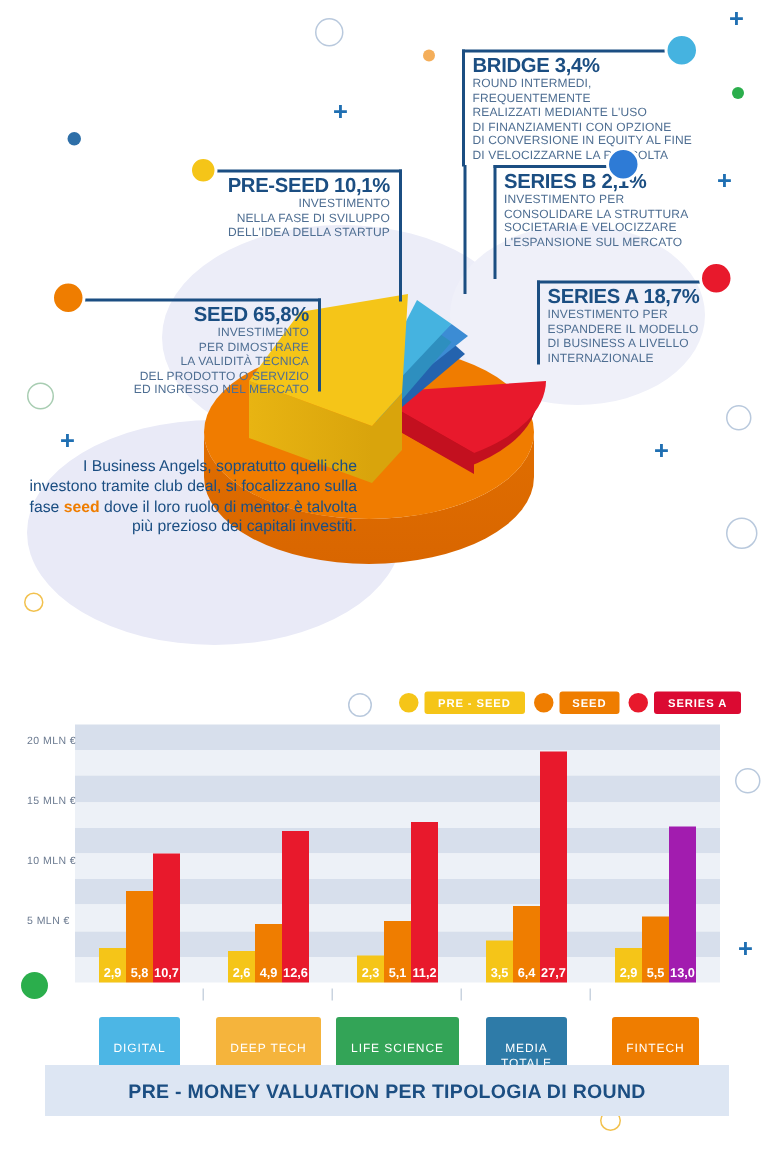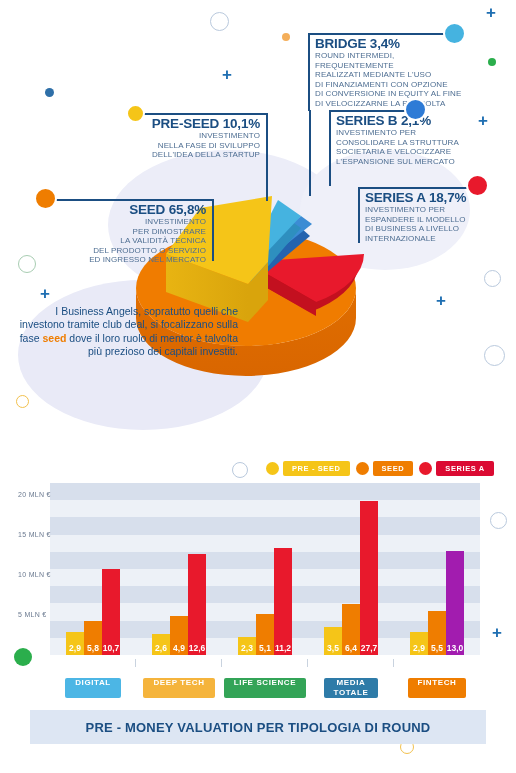--- a/index.html
+++ b/index.html
@@ -63,22 +63,22 @@
   .bar{width:18px;position:relative;}
   .bar .val{
     position:absolute;bottom:2px;left:50%;transform:translateX(-50%);
     color:#fff;font-size:8.5px;font-weight:700;white-space:nowrap;
   }
   .sep{position:absolute;bottom:-12px;width:1px;height:8px;background:#c9d3df;}
 
   .cats{position:absolute;left:50px;top:678px;width:430px;display:flex;}
   .cat{flex:1 1 0;display:flex;justify-content:center;}
   .cat .pillc{
-    color:#fff;font-size:8px;font-weight:700;letter-spacing:0.6px;
-    padding:0 10px;border-radius:2px;text-align:center;line-height:10px;
+    color:#fff;font-size:8px;font-weight:400;letter-spacing:0.6px;
+    padding:16px 10px;border-radius:2px;text-align:center;line-height:10px;
   }
 
   .footer{
     position:absolute;left:30px;top:710px;width:456px;height:34px;background:#DDE6F3;
     display:flex;align-items:center;justify-content:center;
   }
   .footer span{color:#1B4E82;font-size:13px;font-weight:700;letter-spacing:0.2px;}
 </style>
 </head>
 <body>
@@ -233,21 +233,21 @@
       <div class="ylab" style="position: absolute; left: 18px; top: 611px;">5 MLN €</div>
       <div class="ylab" style="position: absolute; left: 18px; top: 571px;">10 MLN €</div>
       <div class="ylab" style="position: absolute; left: 18px; top: 531px;">15 MLN €</div>
       <div class="ylab" style="position: absolute; left: 18px; top: 491px;">20 MLN €</div>
     </div>
   <div class="groups" id="groups">
       <div class="group">
         <div class="bar" style="height: 23.2px; background: rgb(245, 197, 24);">
           <span class="val">2,9</span>
         </div>
-        <div class="bar" style="height: 34px; background: rgb(239, 125, 0);">
+        <div class="bar" style="height: 61px; background: rgb(239, 125, 0);">
           <span class="val">5,8</span>
         </div>
         <div class="bar" style="height: 85.6px; background: rgb(232, 25, 44);">
           <span class="val">10,7</span>
         </div>
         <div class="sep" style="right: 0px;"></div>
       </div>
       <div class="group">
         <div class="bar" style="height: 20.8px; background: rgb(245, 197, 24);">
           <span class="val">2,6</span>

